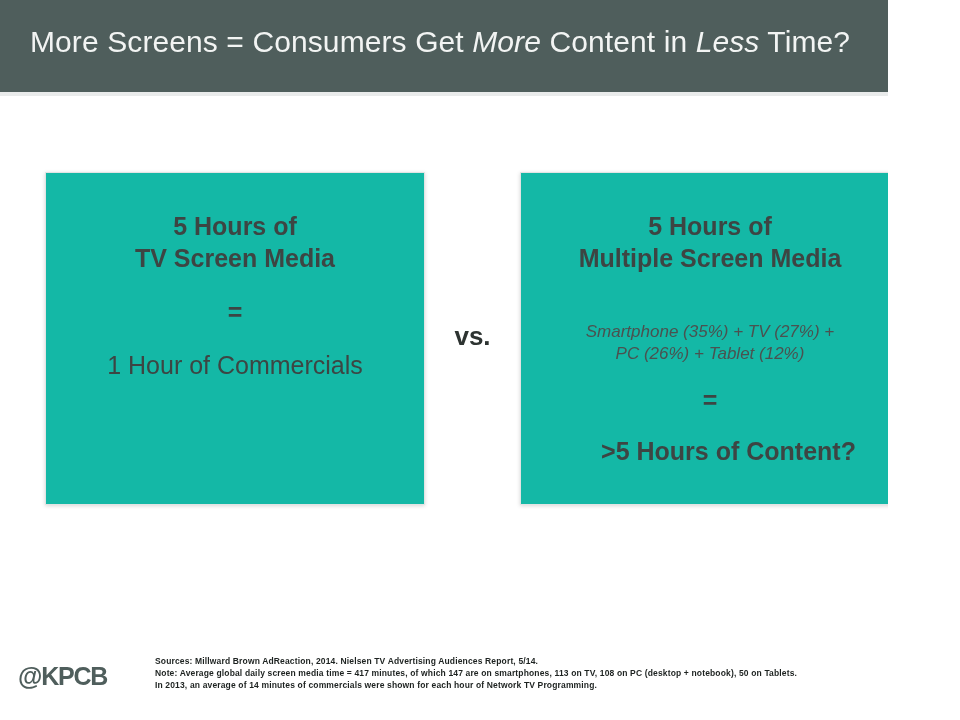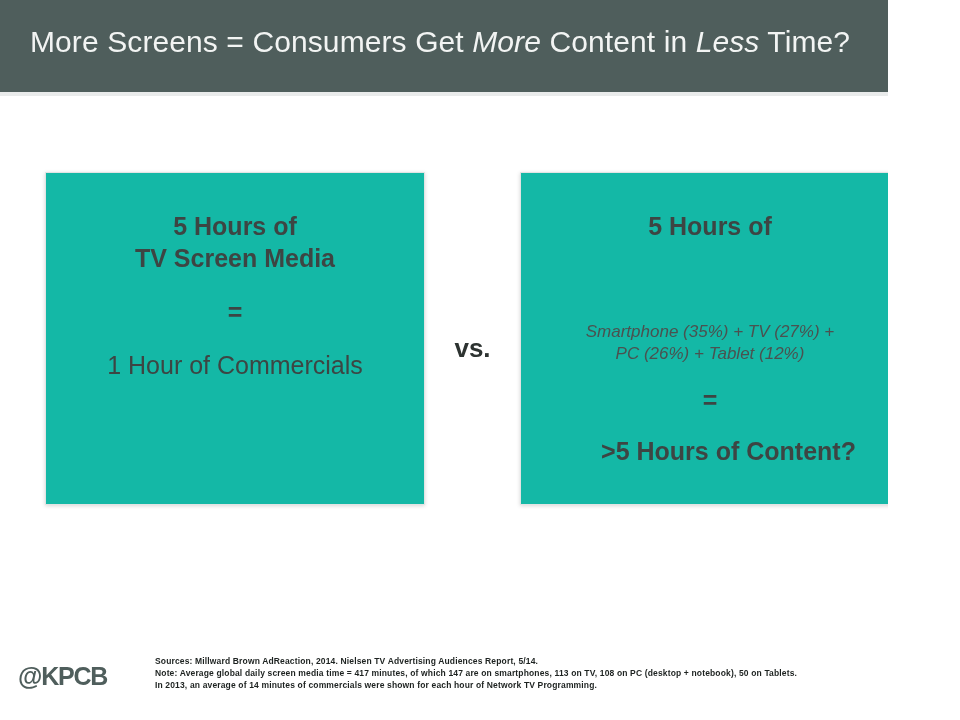--- a/index.html
+++ b/index.html
@@ -119,21 +119,20 @@
   
   #vs-label {
     position: absolute;
     left: 425px;
     top: 321px;
     width: 95px;
     text-align: center;
     color: #2d3331;
     font-size: 26px;
     font-weight: bold;
-    margin-top: 12px;
   }
 
   
   #footer-logo {
     position: absolute;
     left: 18px;
     top: 664px;
     color: #4f5e5c;
     font-size: 25px;
     font-weight: bold;
@@ -181,20 +180,21 @@
     <div class="panel-inner detail-regular" id="left-detail">
       <div>1 Hour of Commercials</div>
     </div>
   </div>
 
   <div id="vs-label">vs.</div>
 
   <div class="panel" id="panel-right">
     <div class="panel-inner headline" id="right-headline">
       <div>5 Hours of</div>
+      <div>Multiple Screen Media</div>
     </div>
     <div class="panel-inner detail-italic" id="right-breakdown">
       <div>Smartphone (35%) + TV (27%) +</div>
       <div>PC (26%) + Tablet (12%)</div>
     </div>
     <div class="panel-inner equals" id="right-equals">=</div>
     <div class="panel-inner headline" id="right-conclusion">&gt;5 Hours of Content?</div>
   </div>
 
   <div id="footer-logo">@KPCB</div>

